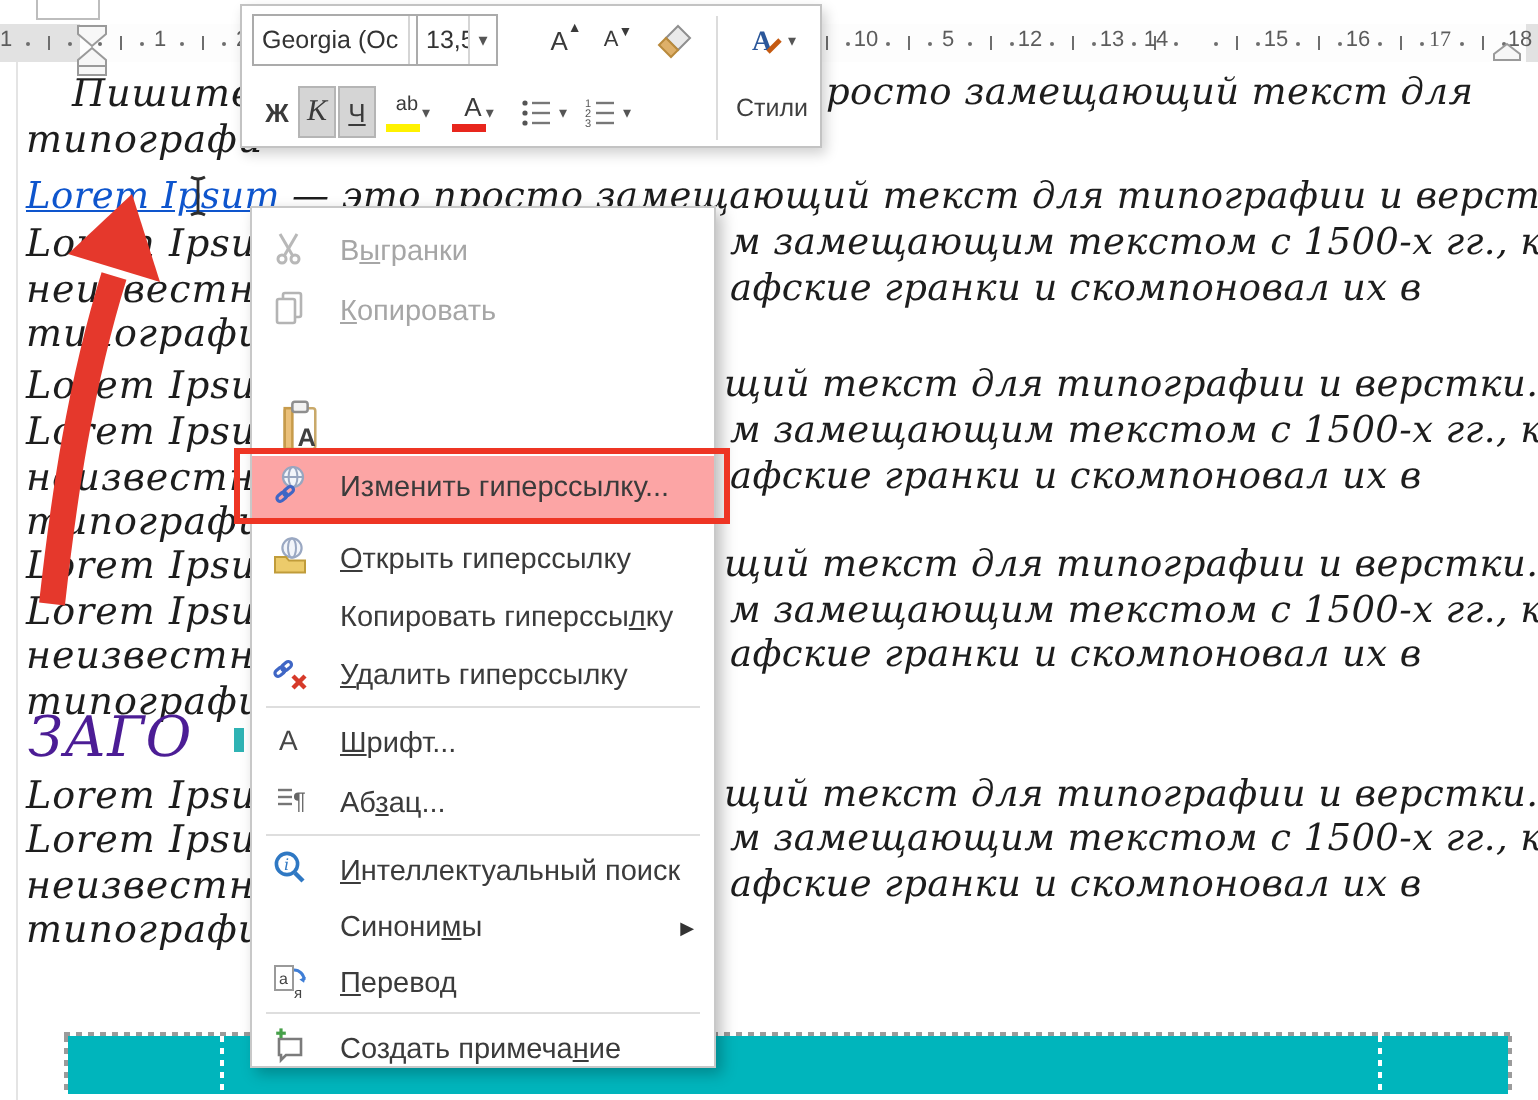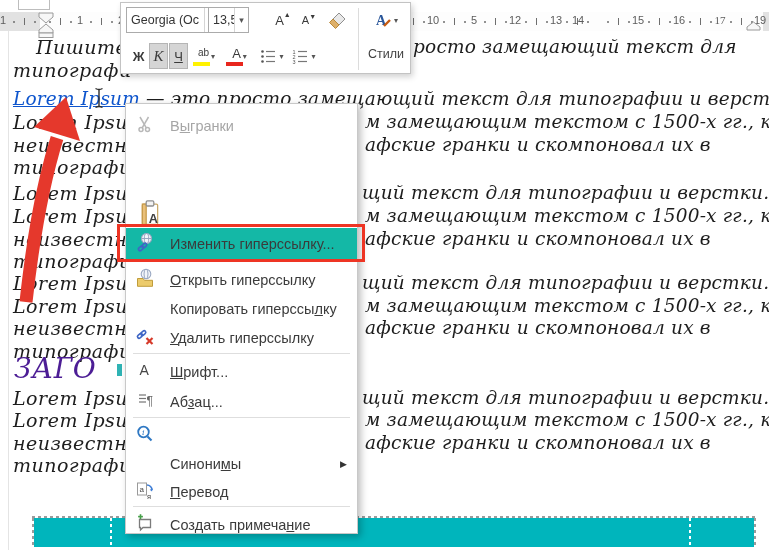--- a/index.html
+++ b/index.html
@@ -56,21 +56,21 @@
               font-size:12.5px;color:#3f3f3f;}
   
   .cmenu{position:absolute;left:125px;top:103px;width:233px;height:431px;background:#fff;
          border:1px solid #c8c8c8;box-shadow:3px 3px 7px rgba(0,0,0,.25);z-index:30;box-sizing:border-box;}
   .mi{position:absolute;left:0;width:231px;height:28px;display:flex;align-items:center;}
   .mi .ico{position:absolute;left:7px;width:24px;text-align:center;}
   .mi .lbl{position:absolute;left:44px;font-size:14.5px;color:#3b3b3b;white-space:nowrap;}
   .mi .lbl u{text-decoration:underline;}
   .mi.dis .lbl{color:#a6a6a6;}
   .mi.hdr .lbl{font-weight:bold;color:#222;}
-  .mi.hl{background:#14b8a6;height:32px;}
+  .mi.hl{background:#fca5a5;height:32px;}
   .msep{position:absolute;left:7px;width:217px;border-top:1px solid #dedede;}
   .subarr{position:absolute;right:10px;font-size:9px;color:#333;}
   .pastebtn{position:absolute;left:8px;width:32px;height:34px;display:flex;align-items:center;
             justify-content:center;}
 </style>
 </head>
 <body>
 
 <div class="screen">
 
@@ -117,21 +117,21 @@
       <i class="rtick" style="left: 658.5px;"></i>
       <i class="rdot" style="left: 668.75px;"></i>
       <span class="rnum" style="left: 679px;">16</span>
       <i class="rdot" style="left: 689.25px;"></i>
       <i class="rtick" style="left: 699.5px;"></i>
       <i class="rdot" style="left: 709.75px;"></i>
       <span class="rnum" style="left: 720px; font-family: Liberation Serif, serif;">17</span>
       <i class="rdot" style="left: 730.25px;"></i>
       <i class="rtick" style="left: 740.5px;"></i>
       <i class="rdot" style="left: 750.75px;"></i>
-      <span class="rnum" style="left: 760px;">19</span>
+      <span class="rnum" style="left: 760px;">18</span>
     </div>
   <div class="remnant"></div>
 
   <svg class="indent-svg" width="18" height="26" viewBox="0 0 18 26">
     <polygon points="2,1 16,1 16,5 9,11 2,5" fill="#f7f7f7" stroke="#9a9a9a"></polygon>
     <polygon points="9,12 16,18 16,21 2,21 2,18" fill="#f7f7f7" stroke="#9a9a9a"></polygon>
     <rect x="2" y="21" width="14" height="4.5" fill="#f7f7f7" stroke="#9a9a9a"></rect>
   </svg>
   <svg class="rindent-svg" width="15" height="10" viewBox="0 0 15 10">
     <polygon points="7.5,1 14,6 14,9 1,9 1,6" fill="#f7f7f7" stroke="#9a9a9a"></polygon>
@@ -286,20 +286,31 @@
         <circle cx="6" cy="15.5" r="2"></circle>
               <circle cx="12.5" cy="15.5" r="2"></circle>
         <path d="M7.2 13.8 L13.5 3"></path>
               <path d="M11.3 13.8 L5 3"></path>
             </g>
           </svg>
       </span>
       <span class="lbl"><span>В</span><u>ы</u><span>гранки</span></span>
     </div>
 
+    <div class="mi dis" style="top:38px">
+      <span class="ico">
+        <svg width="20" height="20" viewBox="0 0 20 20">
+            <g fill="#fff" stroke="#b4b4b4" stroke-width="1.3">
+        <rect x="6.5" y="2.5" width="9" height="12" rx="1"></rect>
+              <rect x="3.5" y="5.5" width="9" height="12" rx="1"></rect>
+            </g>
+          </svg>
+      </span>
+      <span class="lbl"><span></span><u>К</u><span>опировать</span></span>
+    </div>
 
 
     <div class="pastebtn" style="top:92px">
       <svg width="26" height="28" viewBox="0 0 20 22">
         <rect x="4" y="4" width="12" height="16" rx="1" fill="#fff" stroke="#c9a96a"></rect>
         <rect x="4" y="4" width="3" height="16" fill="#eac07a" stroke="#c79b4b"></rect>
         <rect x="7" y="1.5" width="6" height="4" rx="1" fill="#f3f3f3" stroke="#8f8f8f"></rect>
         <text x="9" y="19" font-size="10" font-weight="bold" fill="#404040" font-family="Liberation Sans,sans-serif">A</text>
       </svg>
     </div>
@@ -379,20 +390,21 @@
     <div class="msep" style="top:313px"></div>
 
     <div class="mi" style="top:318px">
       <span class="ico">
         <svg width="20" height="20" viewBox="0 0 20 20">
         <circle cx="8.5" cy="8" r="5.3" fill="none" stroke="#2f78c3" stroke-width="1.8"></circle>
         <path d="M12.5 12.5 L16.5 16.5" stroke="#2f78c3" stroke-width="2.2"></path>
         <text x="7" y="11" font-size="8" font-style="italic" fill="#2f78c3" font-family="DejaVu Serif,serif">i</text>
           </svg>
       </span>
+      <span class="lbl"><span></span><u>И</u><span>нтеллектуальный поиск</span></span>
     </div>
 
     <div class="mi" style="top:346px">
       <span class="ico"></span>
       <span class="lbl"><span>Синони</span><u>м</u><span>ы</span></span>
       <span class="subarr">▶</span>
     </div>
 
     <div class="mi" style="top:374px">
       <span class="ico">

